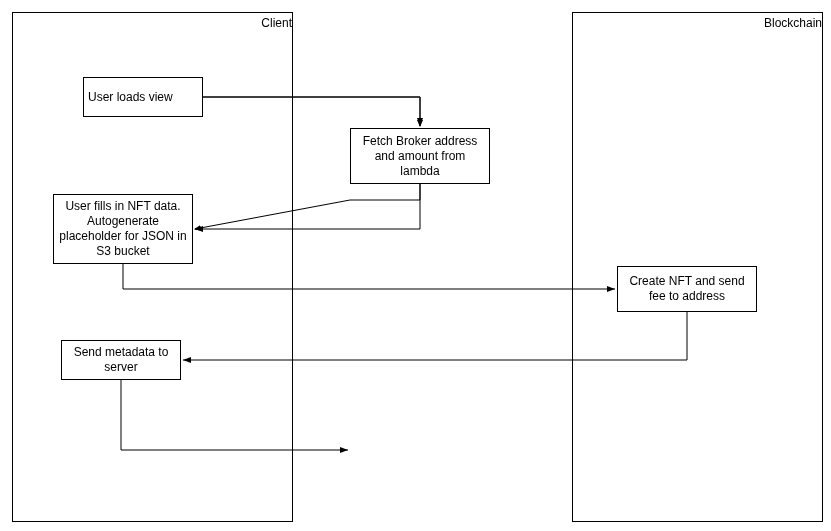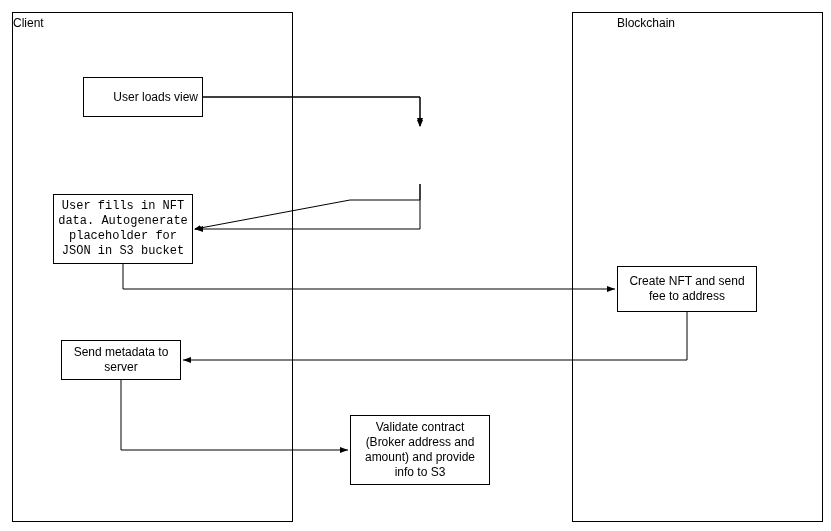--- a/index.html
+++ b/index.html
@@ -13,35 +13,35 @@
     width: 831px;
     height: 531px;
   }
   .lane {
     position: absolute;
     top: 12px;
     border: 1px solid #000;
     box-sizing: border-box;
   }
   .lane-header {
-    text-align: left;
+    text-align: right;
     font-size: 12px;
     padding: 3px 0 0 0;
     height: 18px;
   }
   .node {
     position: absolute;
     border: 1px solid #000;
     background: #fff;
     font-size: 12px;
     line-height: 1.25;
     text-align: center;
     display: flex;
     align-items: center;
-    justify-content: flex-end;
+    justify-content: flex-start;
     padding: 4px;
     box-sizing: border-box;
   }
   svg.arrows {
     position: absolute;
     left: 0;
     top: 0;
     width: 831px;
     height: 531px;
     pointer-events: none;
@@ -56,36 +56,36 @@
     <div class="lane-header">Client</div>
   </div>
   <div class="lane" style="left:572px; width:251px; height:510px;padding-left:44px;">
     <div class="lane-header">Blockchain</div>
   </div>
 
   <div class="node" style="left:83px; top:77px; width:120px; height:40px;">
     <span>User loads view</span>
   </div>
 
+  <div class="node" style="left:350px; top:128px; width:140px; height:56px;">
+    <span>Fetch Broker address and amount from lambda</span>
+  </div>
 
-  <div class="node" style="left:53px; top:194px; width:140px; height:70px;font-family:Liberation Mono, monospace;">
+  <div class="node" style="left:53px; top:194px; width:140px; height:70px;">
     <span>User fills in NFT data.  Autogenerate placeholder for JSON in S3 bucket</span>
   </div>
 
   <div class="node" style="left:61px; top:340px; width:120px; height:40px;">
     <span>Send metadata to server</span>
   </div>
 
   <div class="node" style="left:617px; top:266px; width:140px; height:46px;">
     <span>Create NFT and send fee to address</span>
   </div>
 
-  <div class="node" style="left:350px; top:415px; width:140px; height:70px;">
-    <span>Validate contract (Broker address and amount) and provide info to S3</span>
-  </div>
 
   <svg class="arrows">
     <defs>
       <marker id="arrowhead" markerWidth="8" markerHeight="8" refX="6" refY="3" orient="auto">
         <path d="M0,0 L7,3 L0,6 Z" fill="#000"></path>
       </marker>
     </defs>
 
     <path d="M203 97 L420 97 L420 126" fill="none" stroke="#000" stroke-width="1" marker-end="url(#arrowhead)"></path>
 

